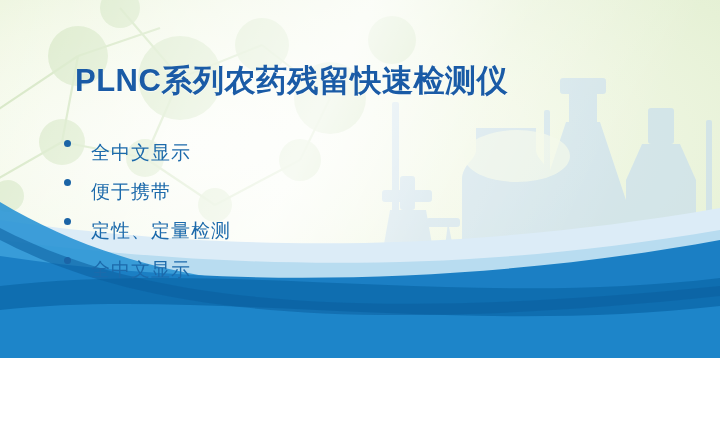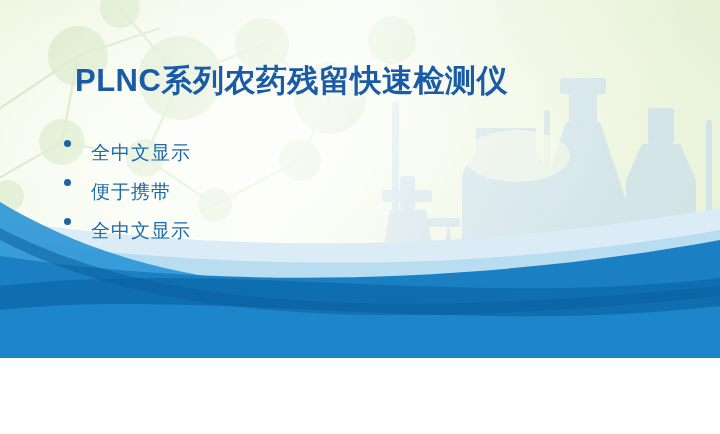--- a/index.html
+++ b/index.html
@@ -220,17 +220,21 @@
     <li>
       <span class="dot"></span>
       <span class="bullet-label">全中文显示</span>
     </li>
     <li>
       <span class="dot"></span>
       <span class="bullet-label">便于携带</span>
     </li>
     <li>
       <span class="dot"></span>
+      <span class="bullet-label">定性、定量检测</span>
+    </li>
+    <li>
+      <span class="dot"></span>
       <span class="bullet-label">全中文显示</span>
     </li>
   </ul>
 
 </div>
 
 </body></html>

